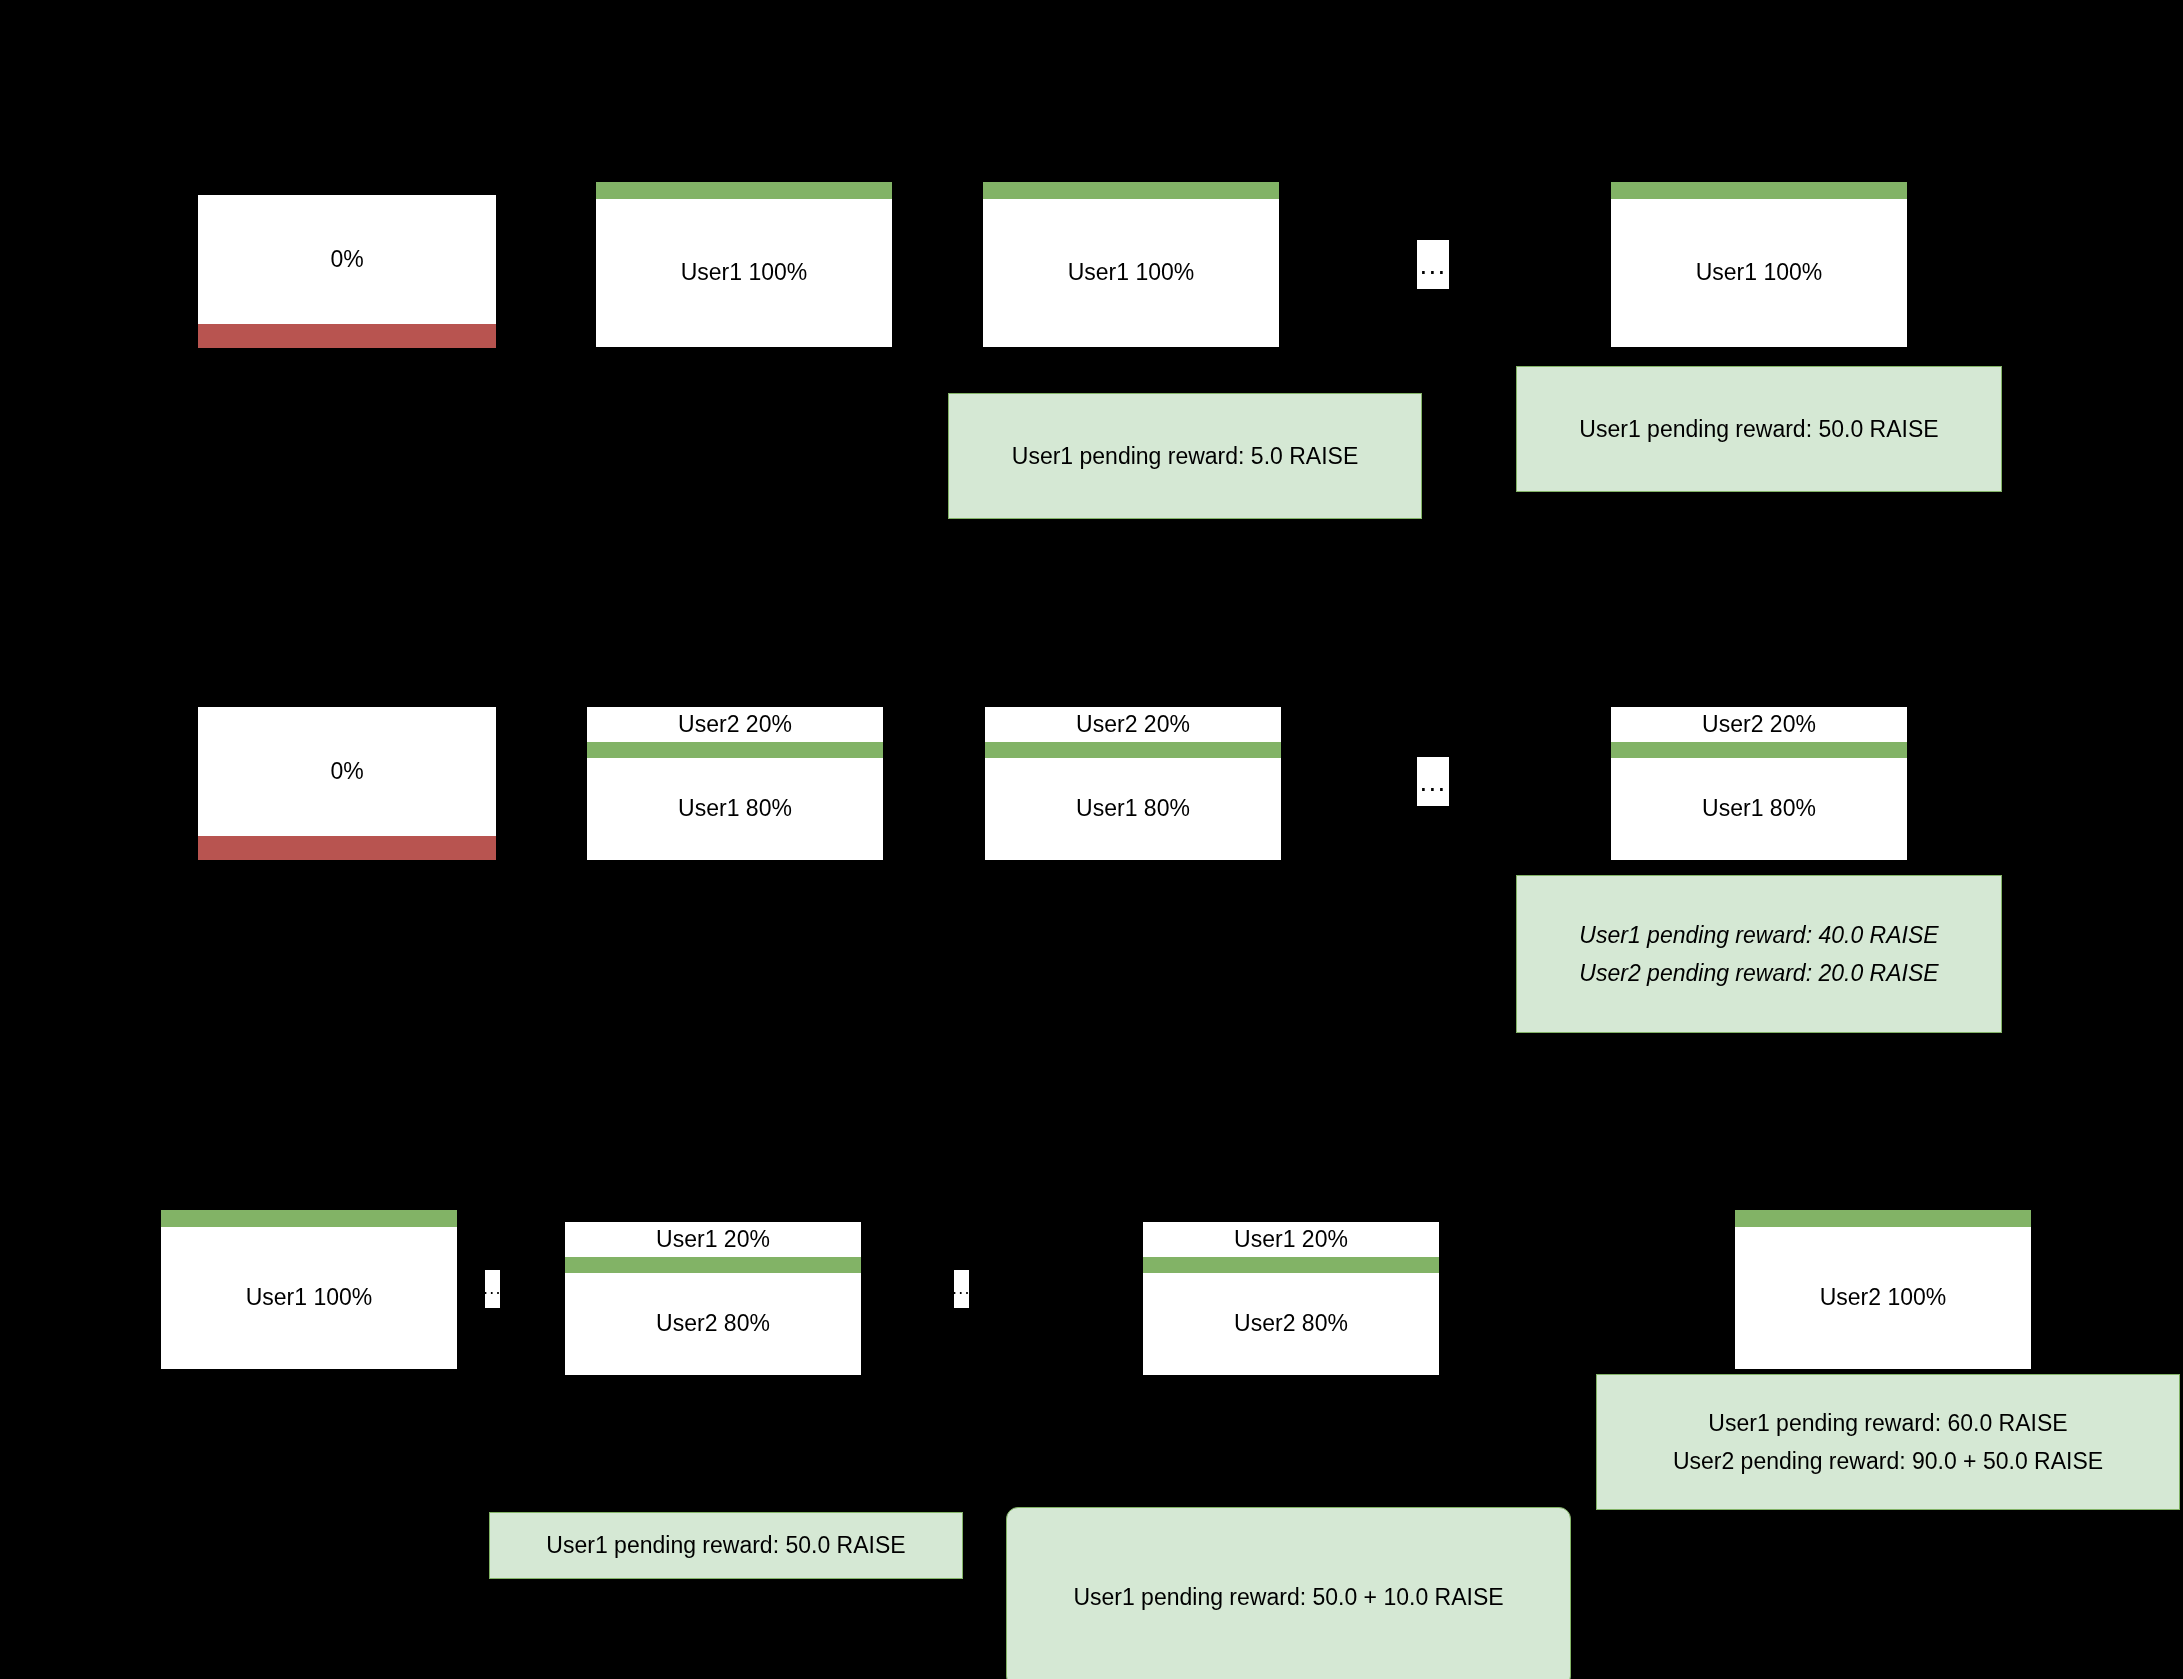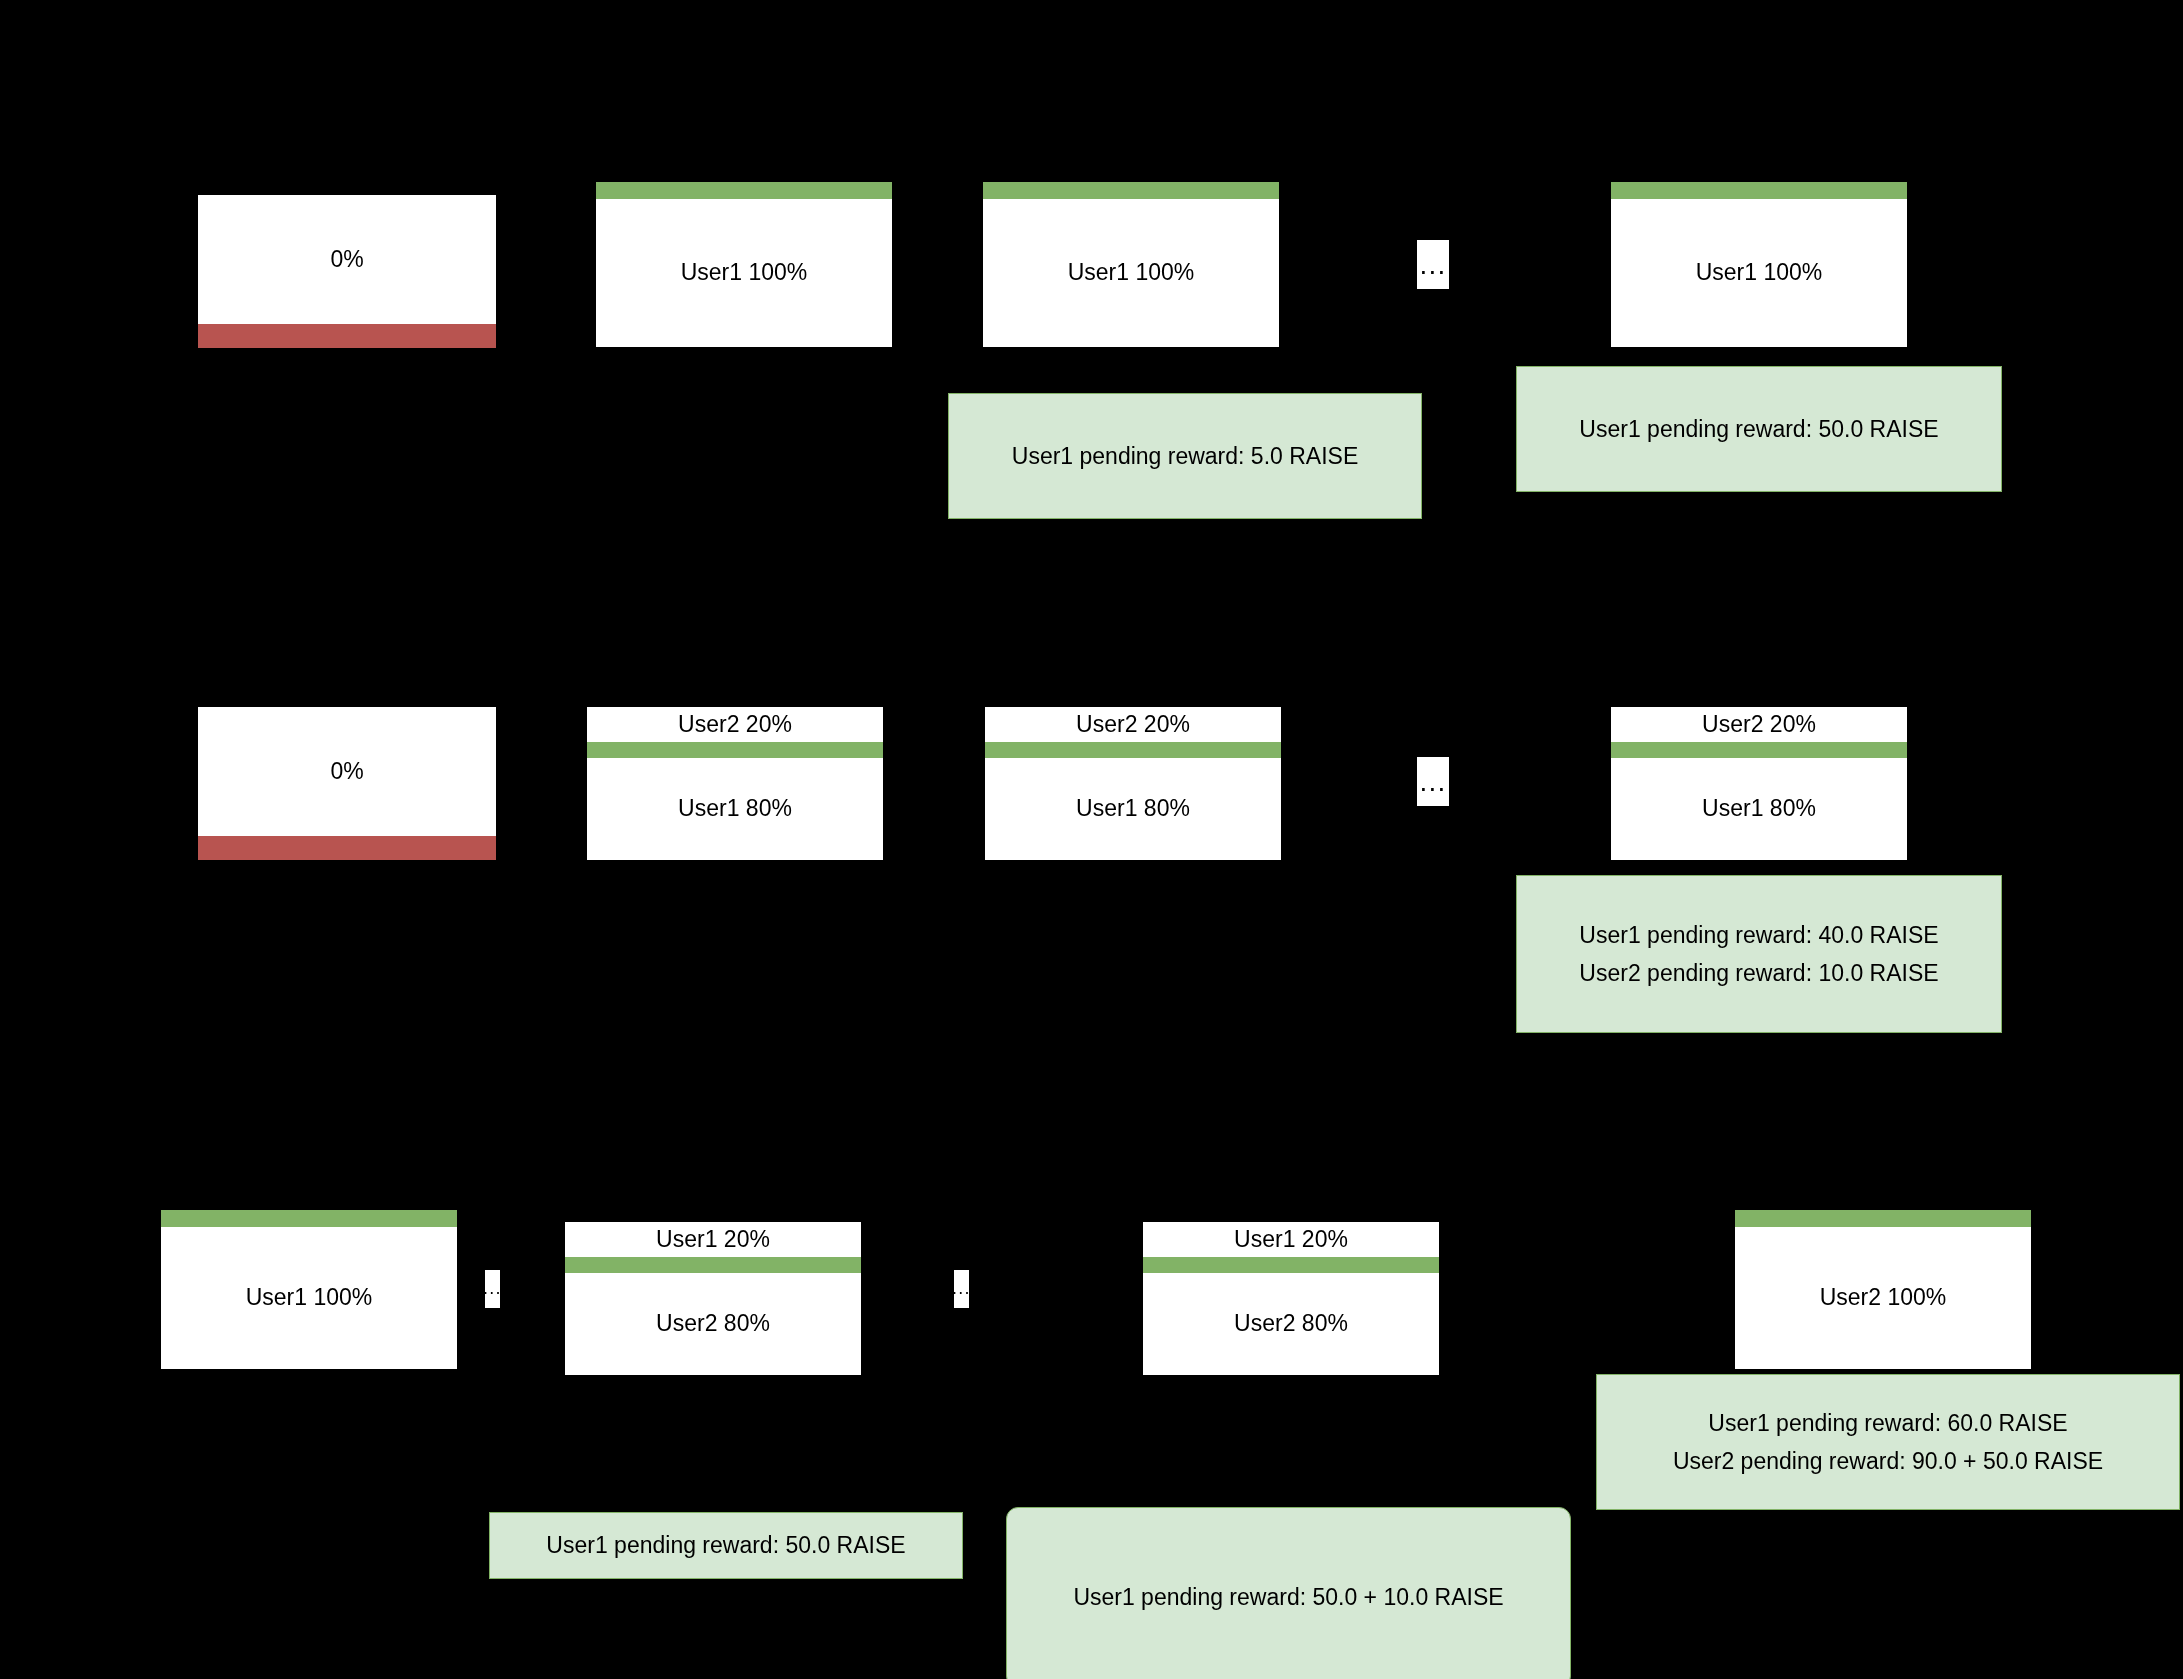--- a/index.html
+++ b/index.html
@@ -126,23 +126,23 @@
 
   <div class="node ellipsis big" style="left:1417px; top:757px; width:32px; height:49px;">...</div>
 
   <div class="node sharebox" style="left:1611px; top:707px; width:296px; height:153px;">
     <div class="seg" style="height:35px;">User2 20%</div>
     <div class="seg bar-green" style="height:16px;"></div>
     <div class="seg" style="height:102px;">User1 80%</div>
   </div>
 
 
-  <div class="node note" style="left:1516px; top:875px; width:486px; height:158px;">
+  <div class="node note" style="left:1516px; top:875px; width:486px; height:158px;font-style:italic;">
     <div class="note-line">User1 pending reward: 40.0 RAISE</div>
-    <div class="note-line">User2 pending reward: 10.0 RAISE</div>
+    <div class="note-line">User2 pending reward: 20.0 RAISE</div>
   </div>
 
   <div class="node sharebox" style="left:161px; top:1210px; width:296px; height:159px;">
     <div class="seg bar-green" style="height:17px;"></div>
     <div class="seg" style="height:142px;">User1 100%</div>
   </div>
 
   <div class="node ellipsis small" style="left:485px; top:1270px; width:14.6px; height:38px;">...</div>
 
   <div class="node sharebox" style="left:565px; top:1222px; width:296px; height:153px;">

